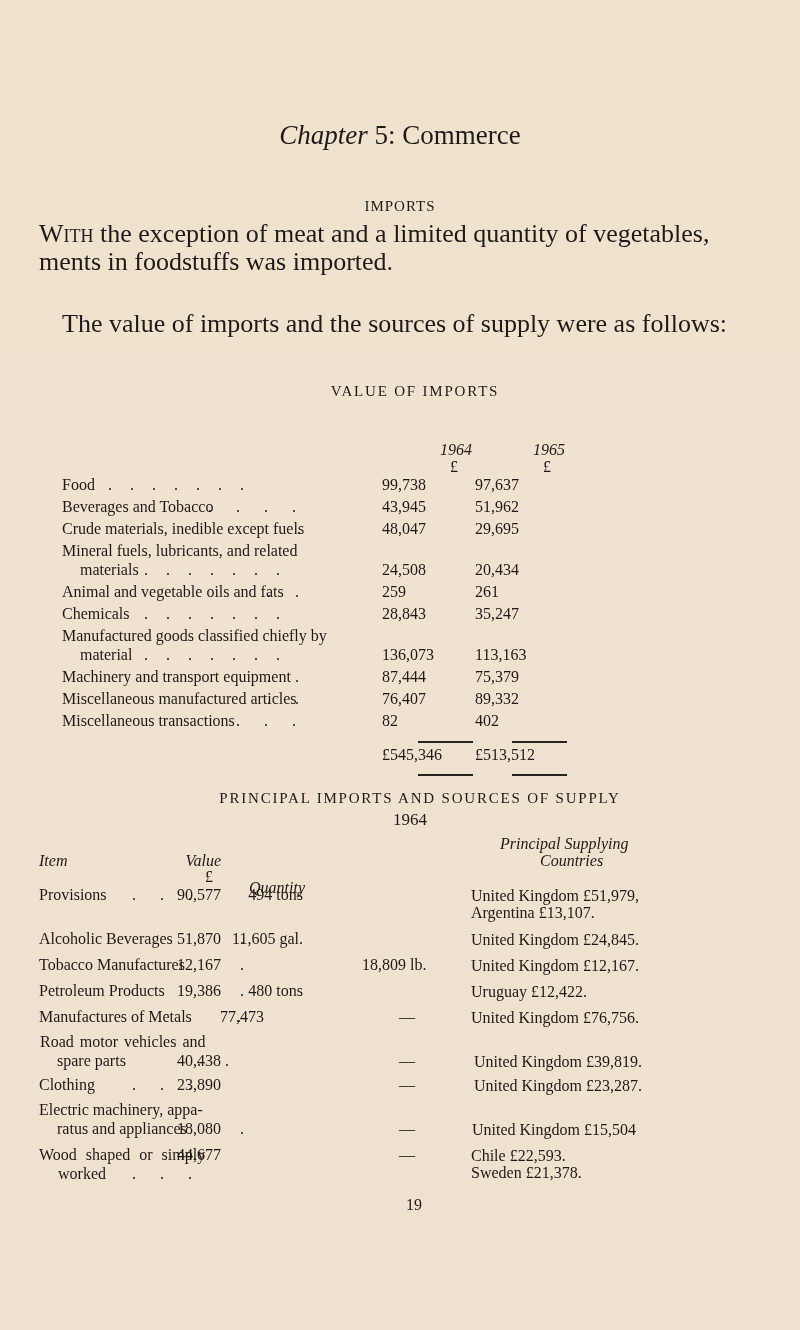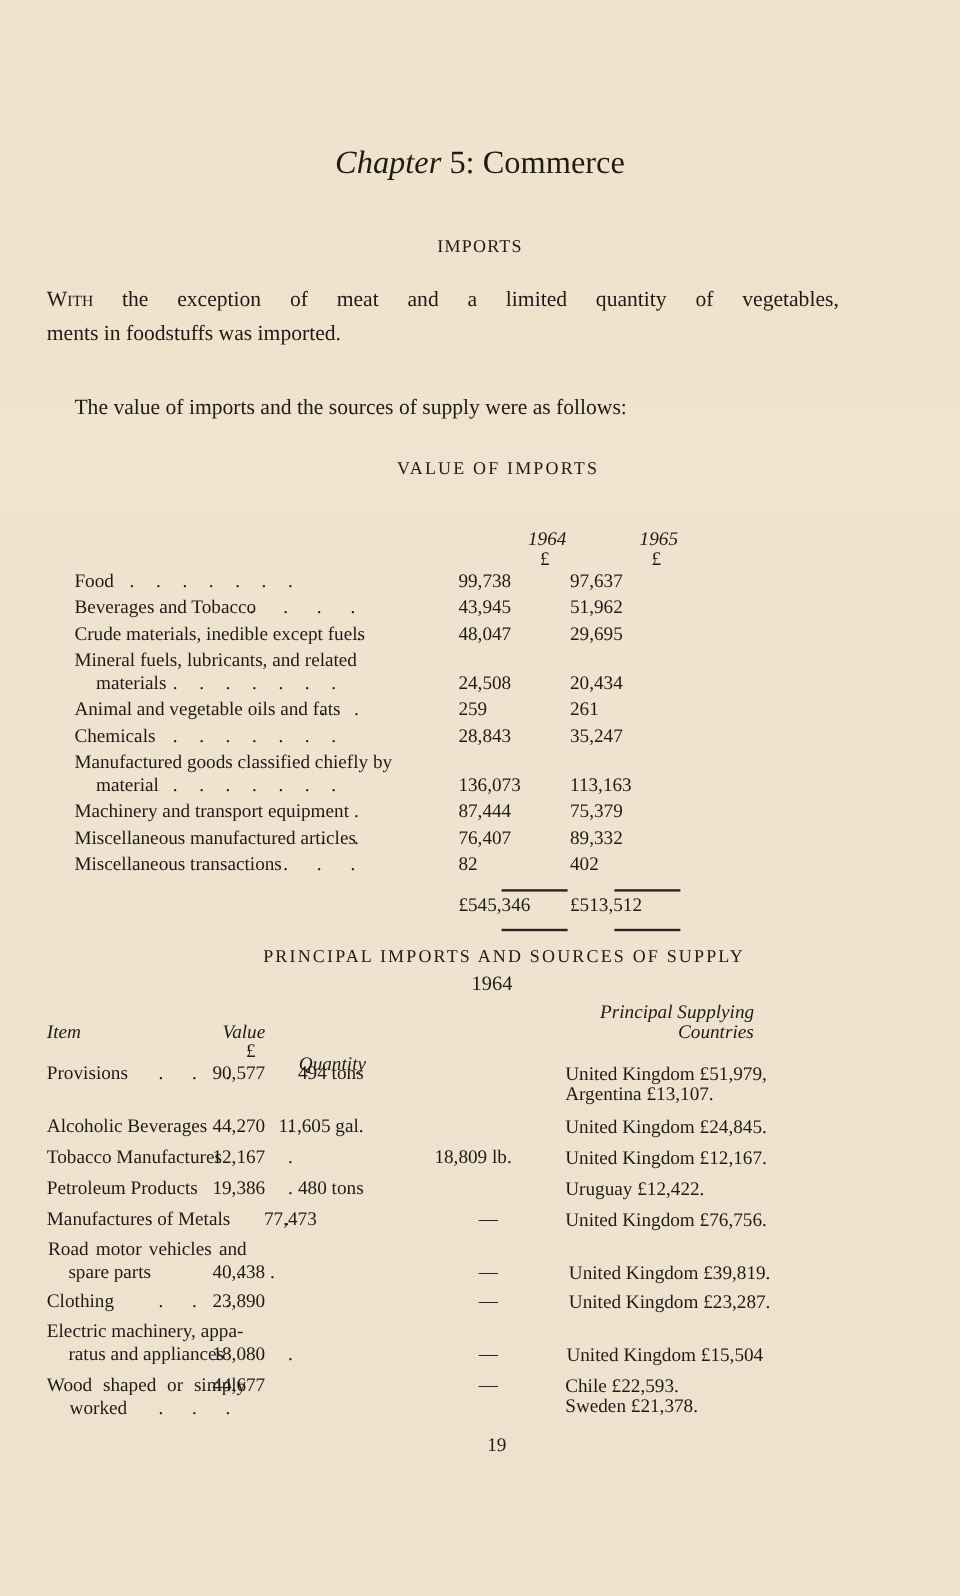--- a/index.html
+++ b/index.html
@@ -13,21 +13,21 @@
   .page {
     position: absolute; left: 0; top: 0; width: 800px; height: 1330px;
     background: linear-gradient(180deg, #f0e2cb 0%, #efe3d0 40%, #eee2cf 100%);
   }
   .abs { position: absolute; white-space: nowrap; }
 
   .chapter-title { left: 0; width: 800px; top: 120px; text-align: center; font-size: 27px; }
   .chapter-title i { font-style: italic; }
   .section-heading { left: 0; width: 800px; top: 198px; text-align: center; font-size: 15px; letter-spacing: 1px; }
 
-  .para { left: 39px; width: 660px; font-size: 18px; line-height: 27.5px; margin-top: 16px; }
+  .para { left: 39px; width: 660px; font-size: 26px; line-height: 27.5px; }
   .para-1 { top: 220px; text-align: justify; }
   .para-1 .line { display: block; text-align: justify; text-align-last: justify; white-space: nowrap; }
   .para-1 .line.last { text-align-last: left; }
   .smallcaps { font-variant: small-caps; }
   .para-2 { top: 310px; left: 62px; }
 
   .table-title { left: 0; width: 800px; top: 383px; text-align: center; font-size: 15px; letter-spacing: 1.8px; padding-left: 15px; }
 
   .vi-head { top: 441px; font-size: 16px; font-style: italic; text-align: right; }
   .vi-pound { top: 458px; font-size: 16px; text-align: right; }
@@ -132,32 +132,32 @@
   <div class="rule" style="top:774px; left:512px; width:55px;"></div>
 
   <div class="abs t2-title">PRINCIPAL IMPORTS AND SOURCES OF SUPPLY</div>
   <div class="abs t2-year">1964</div>
 
   <div class="abs t2-head" style="top:852px; left:39px;">Item</div>
   <div class="abs t2-head" style="top:852px; left:141px; width:80px; text-align:right;">Value</div>
   <div class="abs t2-cell" style="top:868px; left:141px; width:72px; text-align:right;">£</div>
   <div class="abs t2-head" style="top:879px; left:249px;">Quantity</div>
   <div class="abs t2-head" style="top:835px; left:500px;">Principal Supplying</div>
-  <div class="abs t2-head" style="top:852px; left:565px;">Countries</div>
+  <div class="abs t2-head" style="top:852px; left:540px;">Countries</div>
 
   <div class="abs t2-cell" style="top:886px; left:39px;">Provisions</div>
   <div class="abs t2-cell" style="top:886px; left:132px; word-spacing:20px;">. . .</div>
   <div class="abs t2-cell t2-value" style="top:886px;">90,577</div>
   <div class="abs t2-cell t2-qty" style="top:886px;">494 tons</div>
   <div class="abs t2-country" style="top:887px; left:471px;">United Kingdom £51,979,</div>
   <div class="abs t2-country" style="top:904px; left:471px;">Argentina £13,107.</div>
 
   <div class="abs t2-cell" style="top:930px; left:39px;">Alcoholic Beverages</div>
   <div class="abs t2-cell" style="top:930px; left:240px;">.</div>
-  <div class="abs t2-cell t2-value" style="top:930px;">44,270</div>
+  <div class="abs t2-cell t2-value" style="top:930px;">51,870</div>
   <div class="abs t2-cell t2-qty" style="top:930px;">11,605 gal.</div>
   <div class="abs t2-country" style="top:931px; left:471px;">United Kingdom £24,845.</div>
 
   <div class="abs t2-cell" style="top:956px; left:39px;">Tobacco Manufactures</div>
   <div class="abs t2-cell" style="top:956px; left:240px;">.</div>
   <div class="abs t2-cell t2-value" style="top:956px;">12,167</div>
   <div class="abs t2-cell" style="top:956px; left:362px;">18,809 lb.</div>
   <div class="abs t2-country" style="top:957px; left:471px;">United Kingdom £12,167.</div>
 
   <div class="abs t2-cell" style="top:982px; left:39px;">Petroleum Products</div>

